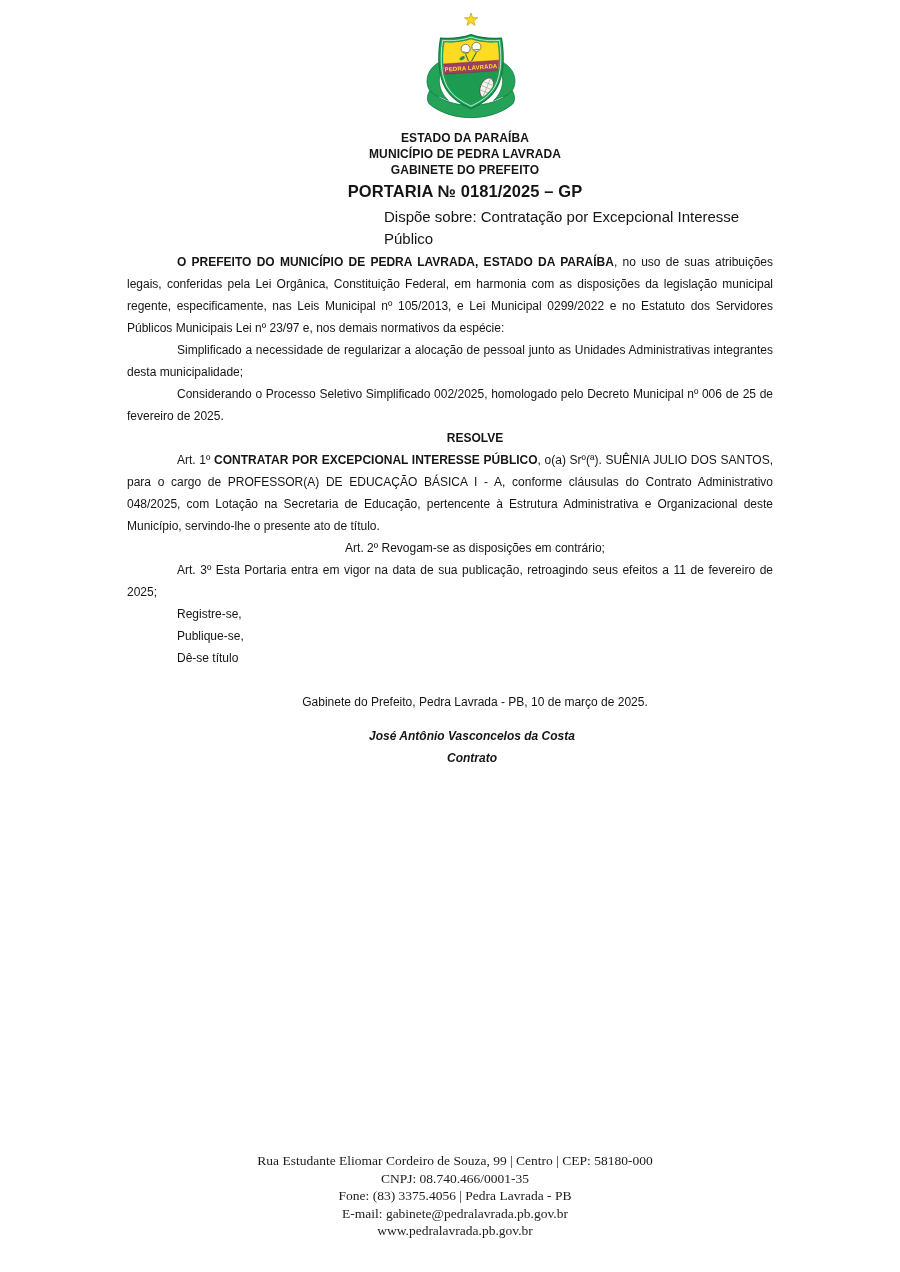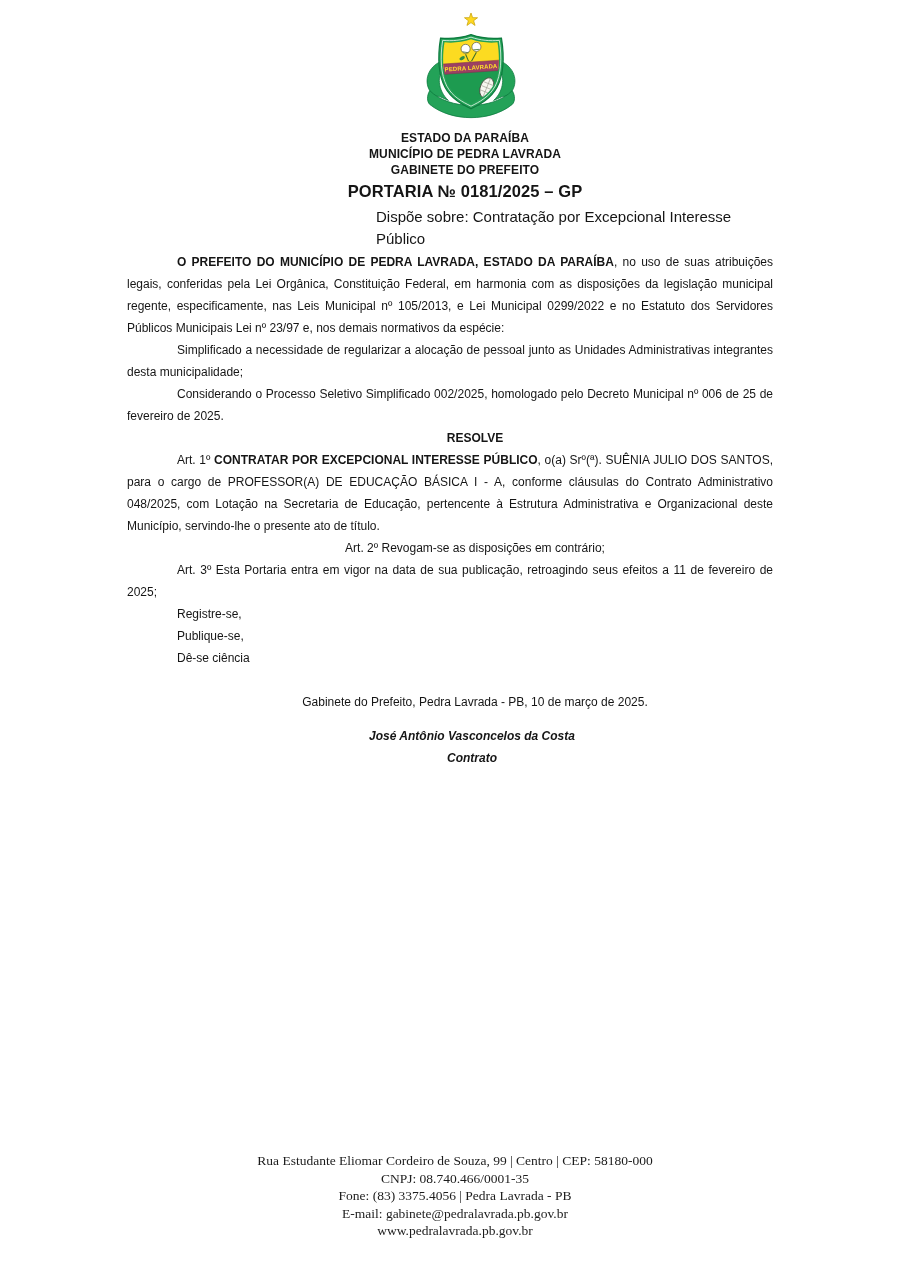--- a/index.html
+++ b/index.html
@@ -40,21 +40,21 @@
   .doc-title {
     margin-top: 3px;
     font-size: 16.5px;
     line-height: 20px;
     font-weight: bold;
   }
 
   
   .subject {
     position: absolute;
-    left: 376px;
+    left: 384px;
     top: 206px;
     width: 390px;
     font-size: 15px;
     line-height: 22px;
     text-align: left;
   }
 
   
   .doc-body {
     position: absolute;
@@ -164,21 +164,21 @@
 
     <p class="mb-lg"><span>Art. 1º </span><span class="bold">CONTRATAR POR EXCEPCIONAL INTERESSE PÚBLICO</span><span>, o(a) Srº(ª). SUÊNIA JULIO DOS SANTOS, para o cargo de PROFESSOR(A) DE EDUCAÇÃO BÁSICA I - A, conforme cláusulas do Contrato Administrativo 048/2025, com Lotação na Secretaria de Educação, pertencente à Estrutura Administrativa e Organizacional deste Município, servindo-lhe o presente ato de título.</span></p>
 
     <p class="left mb-lg">Art. 2º Revogam-se as disposições em contrário;</p>
 
     <p class="mb-lg">Art. 3º Esta Portaria entra em vigor na data de sua publicação, retroagindo seus efeitos a 11 de fevereiro de 2025;</p>
 
     <div class="mb-lg">
       <p class="closing-line">Registre-se,</p>
       <p class="closing-line">Publique-se,</p>
-      <p class="closing-line">Dê-se ciência</p>
+      <p class="closing-line">Dê-se título</p>
     </div>
 
     <p class="left">Gabinete do Prefeito, Pedra Lavrada - PB, 10 de março de 2025.</p>
 
     <div class="signature">
       <div>José Antônio Vasconcelos da Costa</div>
       <div>Contrato</div>
     </div>
   </div>
 

